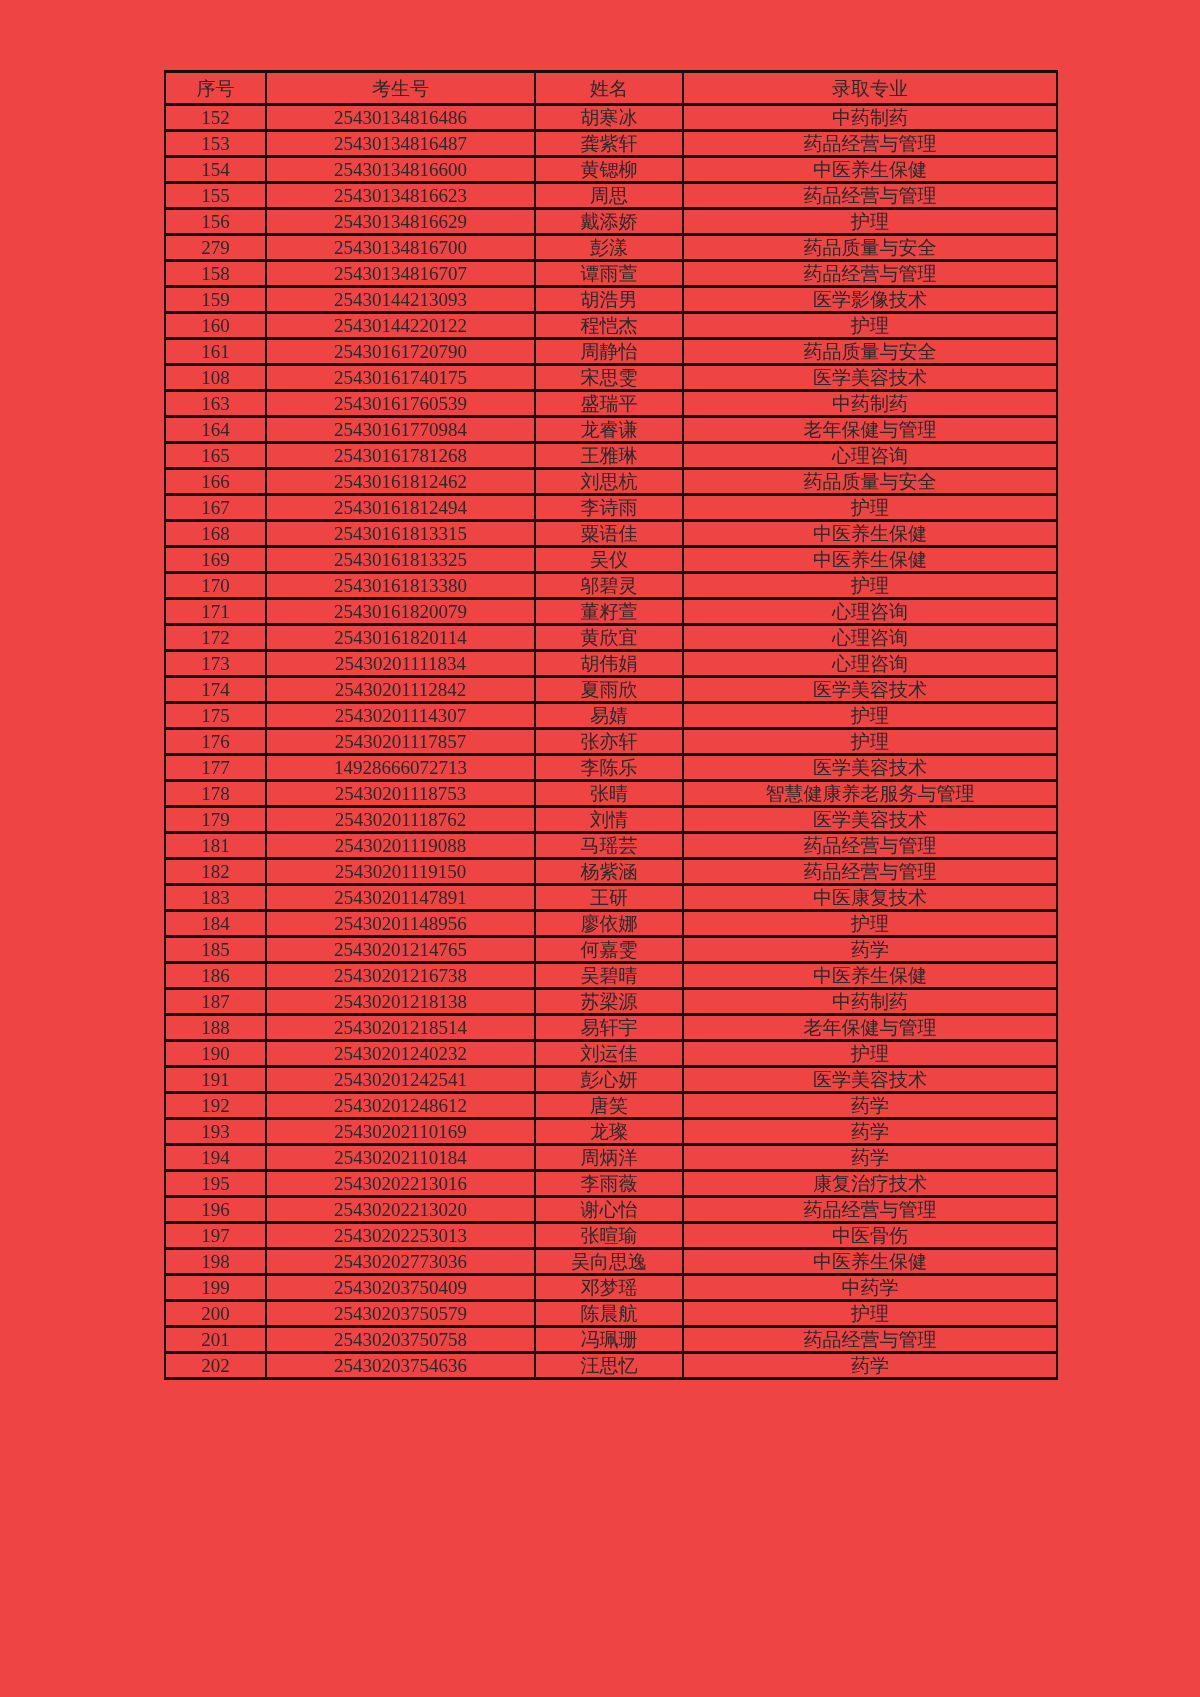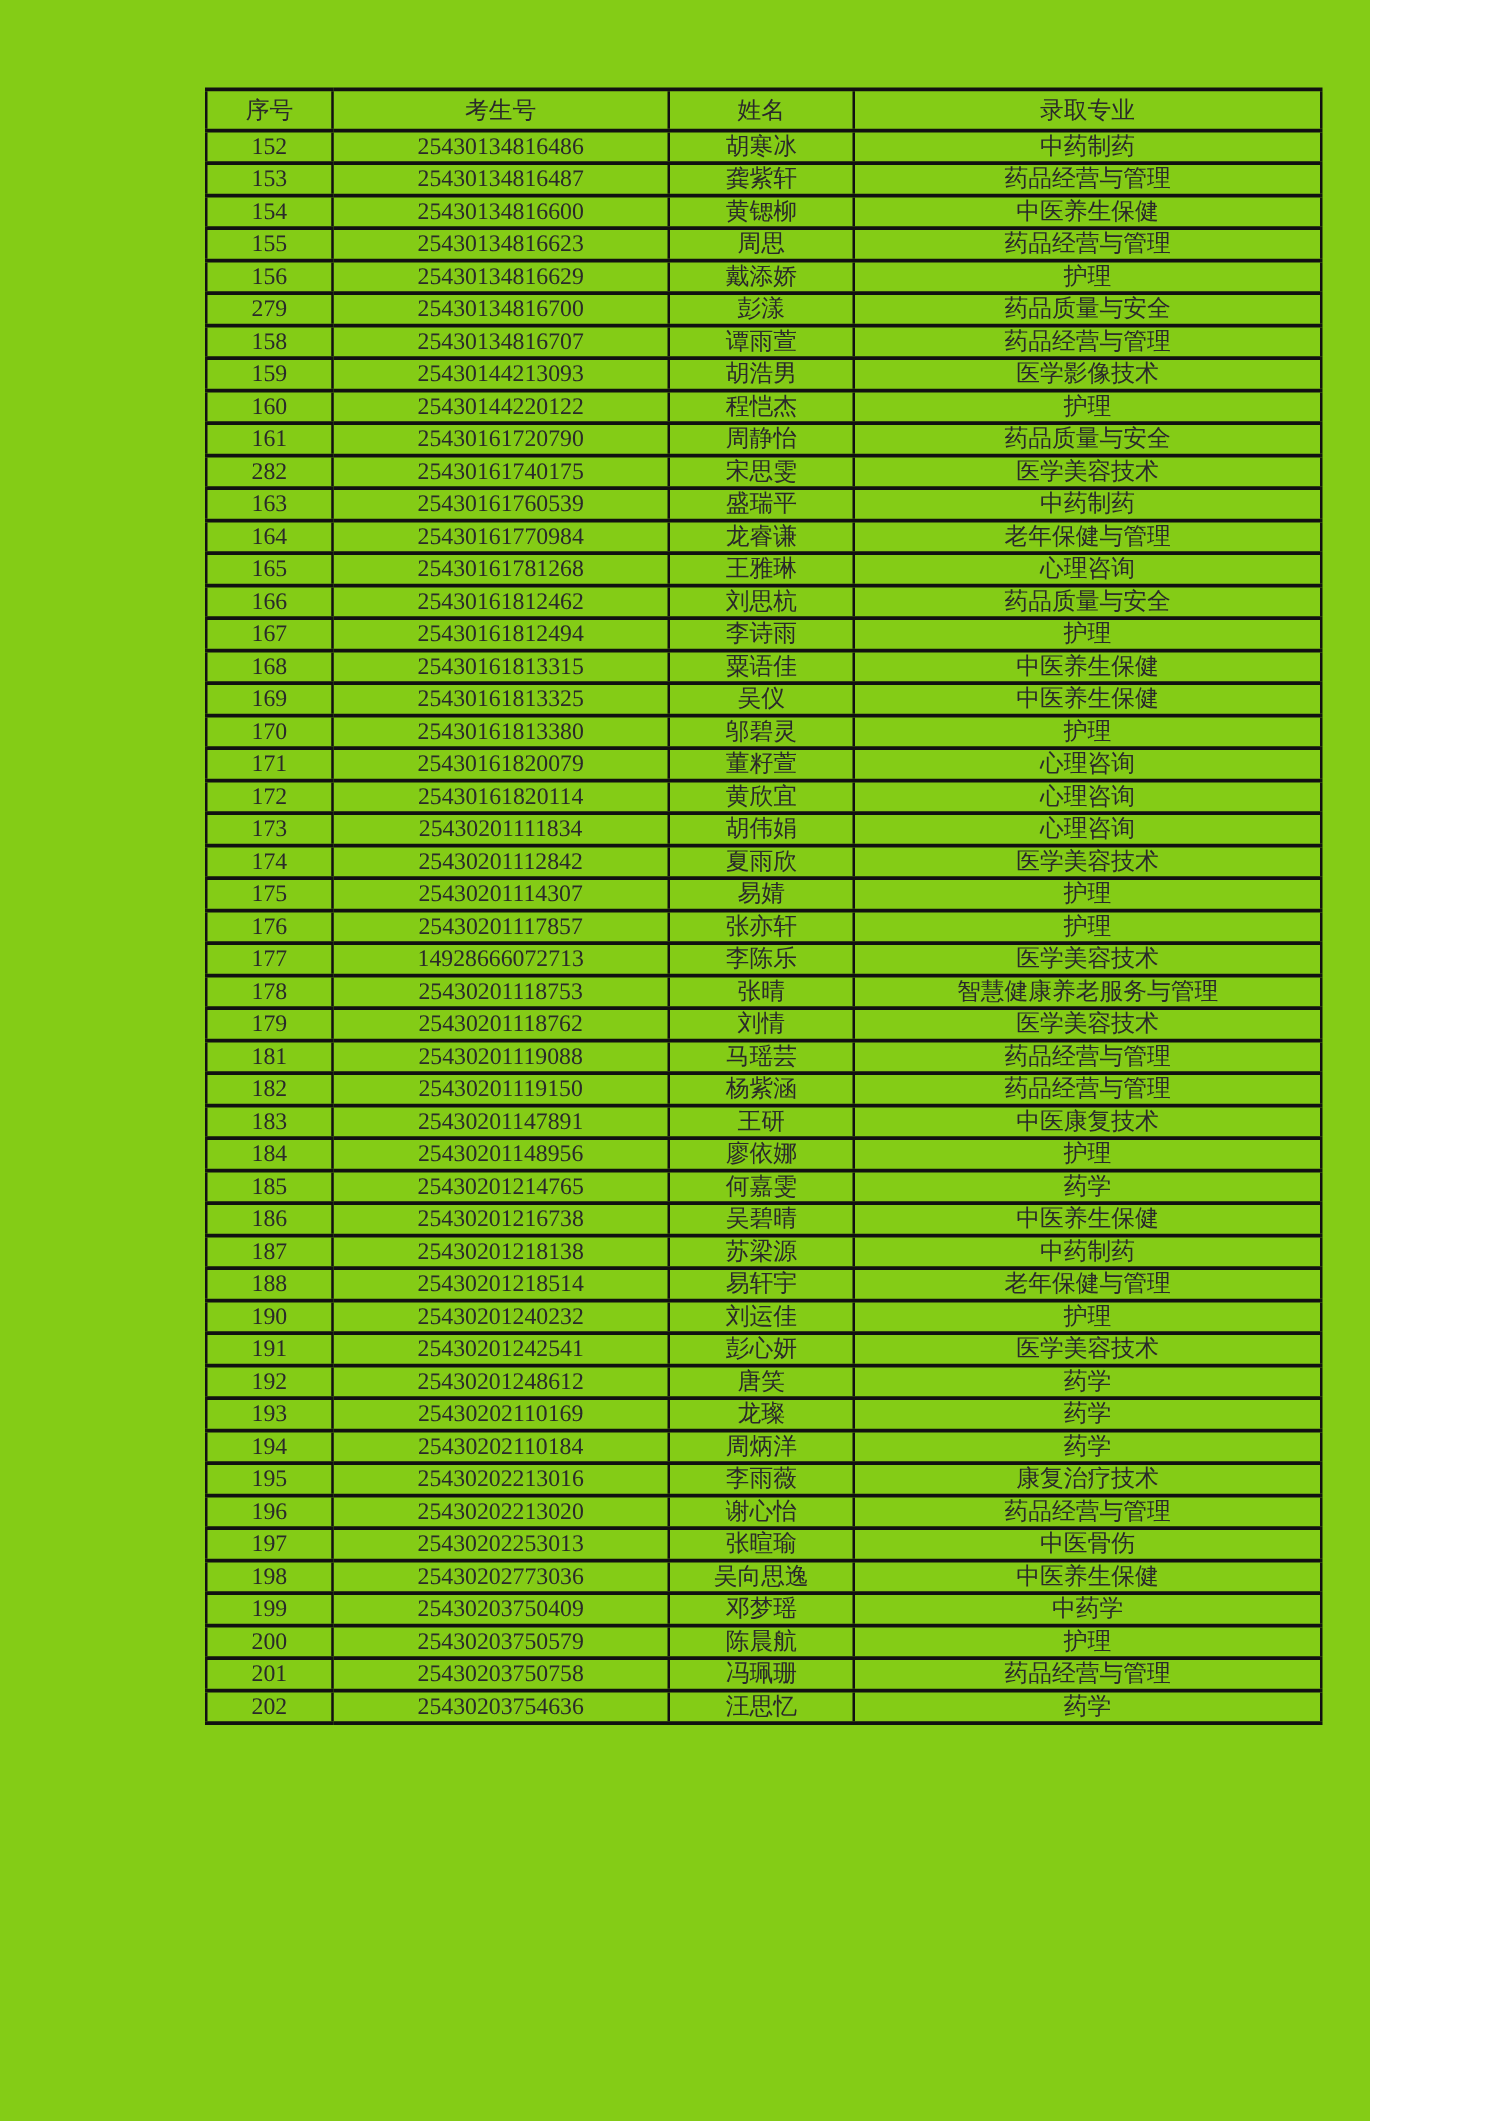--- a/index.html
+++ b/index.html
@@ -2,23 +2,23 @@
 <html><head>
 <meta charset="utf-8">
 <style>
   * { margin: 0; padding: 0; box-sizing: border-box; }
   html, body {
     background: #ffffff;
     font-family: "Liberation Serif", "DejaVu Serif", serif;
   }
   .page {
     position: relative;
-    width: 1096px;
+    width: 1200px;
     height: 1697px;
-    background: #84cc16;
+    background: #ef4444;
     overflow: hidden;
   }
   table.admission-table {
     position: absolute;
     left: 164px;
     top: 70px;
     width: 892px;
     border-collapse: collapse;
     table-layout: fixed;
     color: #2a2a2a;
@@ -119,21 +119,21 @@
           <td>程恺杰</td>
           <td>护理</td>
         </tr>
         <tr>
           <td>161</td>
           <td>25430161720790</td>
           <td>周静怡</td>
           <td>药品质量与安全</td>
         </tr>
         <tr>
-          <td>282</td>
+          <td>108</td>
           <td>25430161740175</td>
           <td>宋思雯</td>
           <td>医学美容技术</td>
         </tr>
         <tr>
           <td>163</td>
           <td>25430161760539</td>
           <td>盛瑞平</td>
           <td>中药制药</td>
         </tr>

